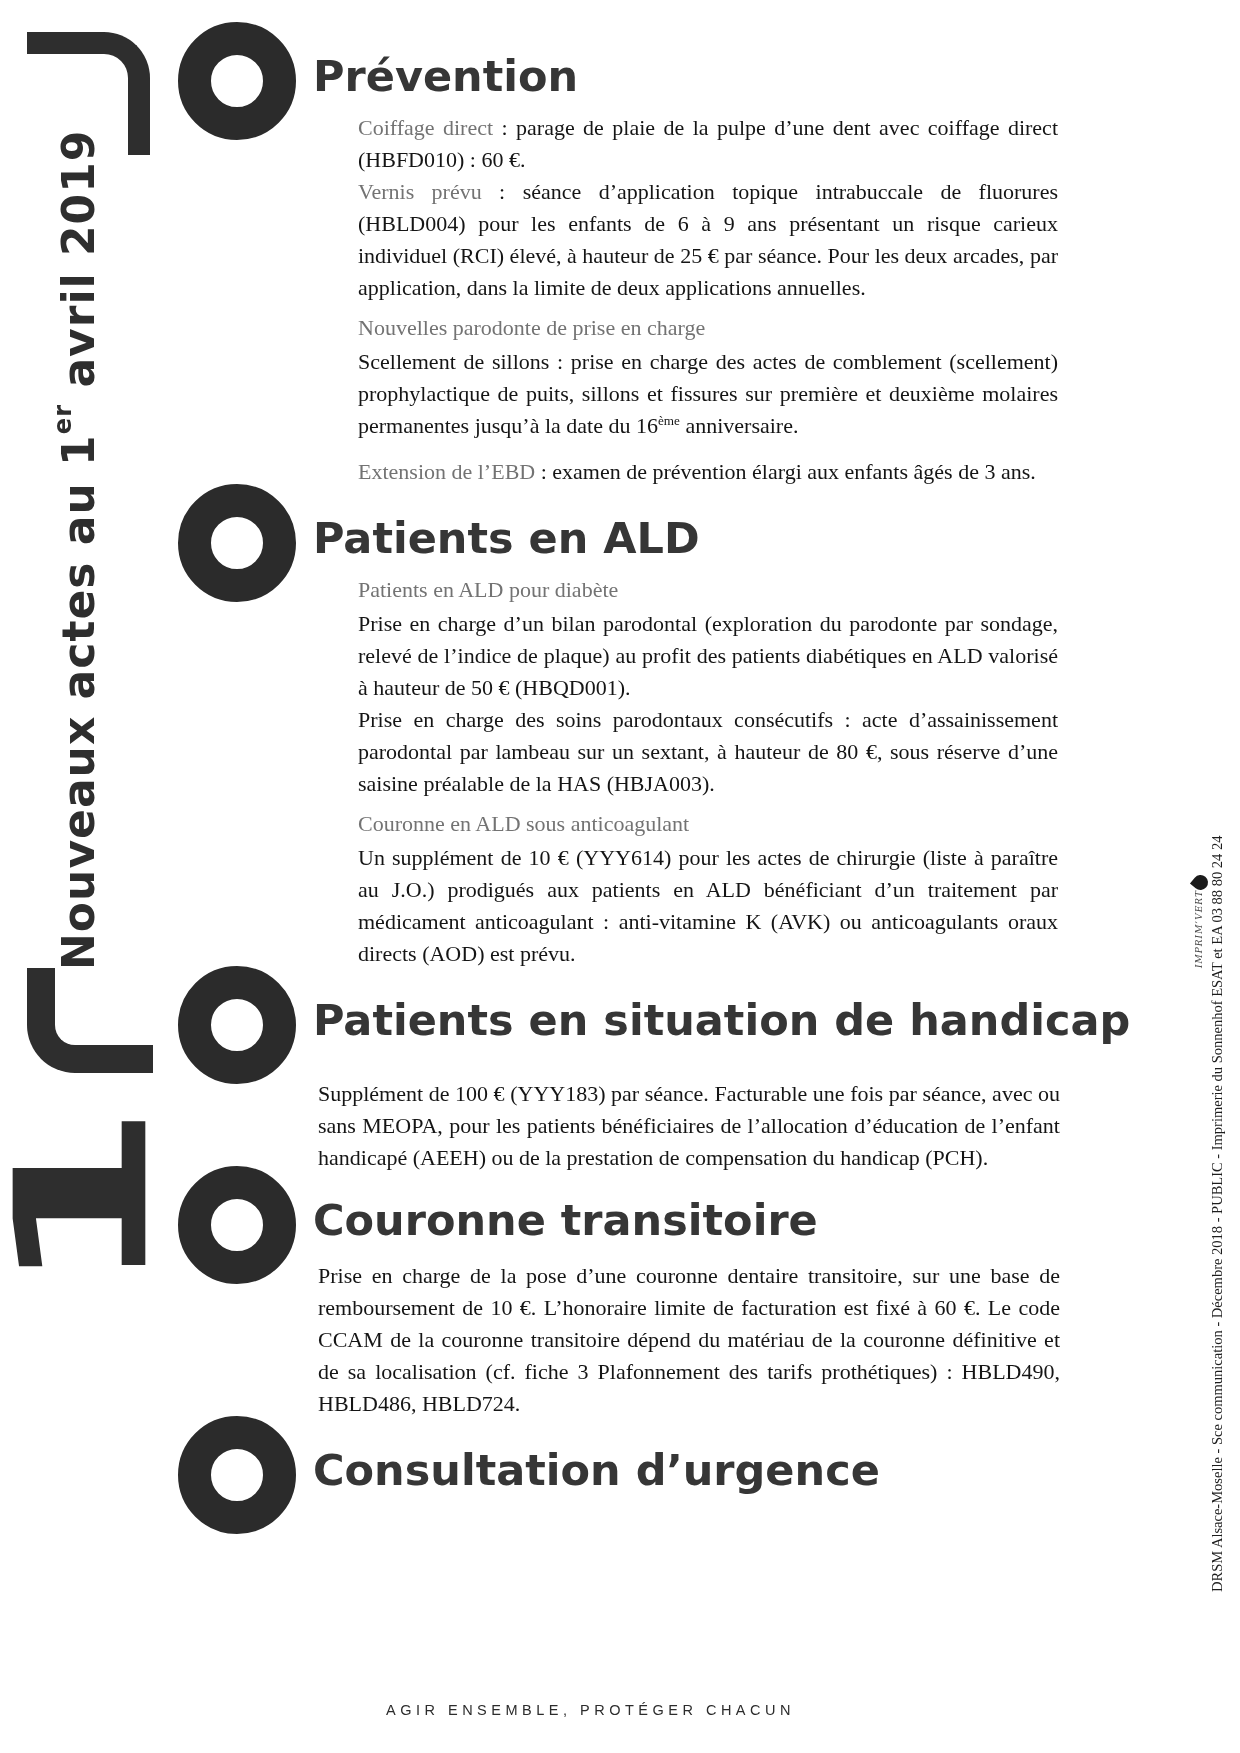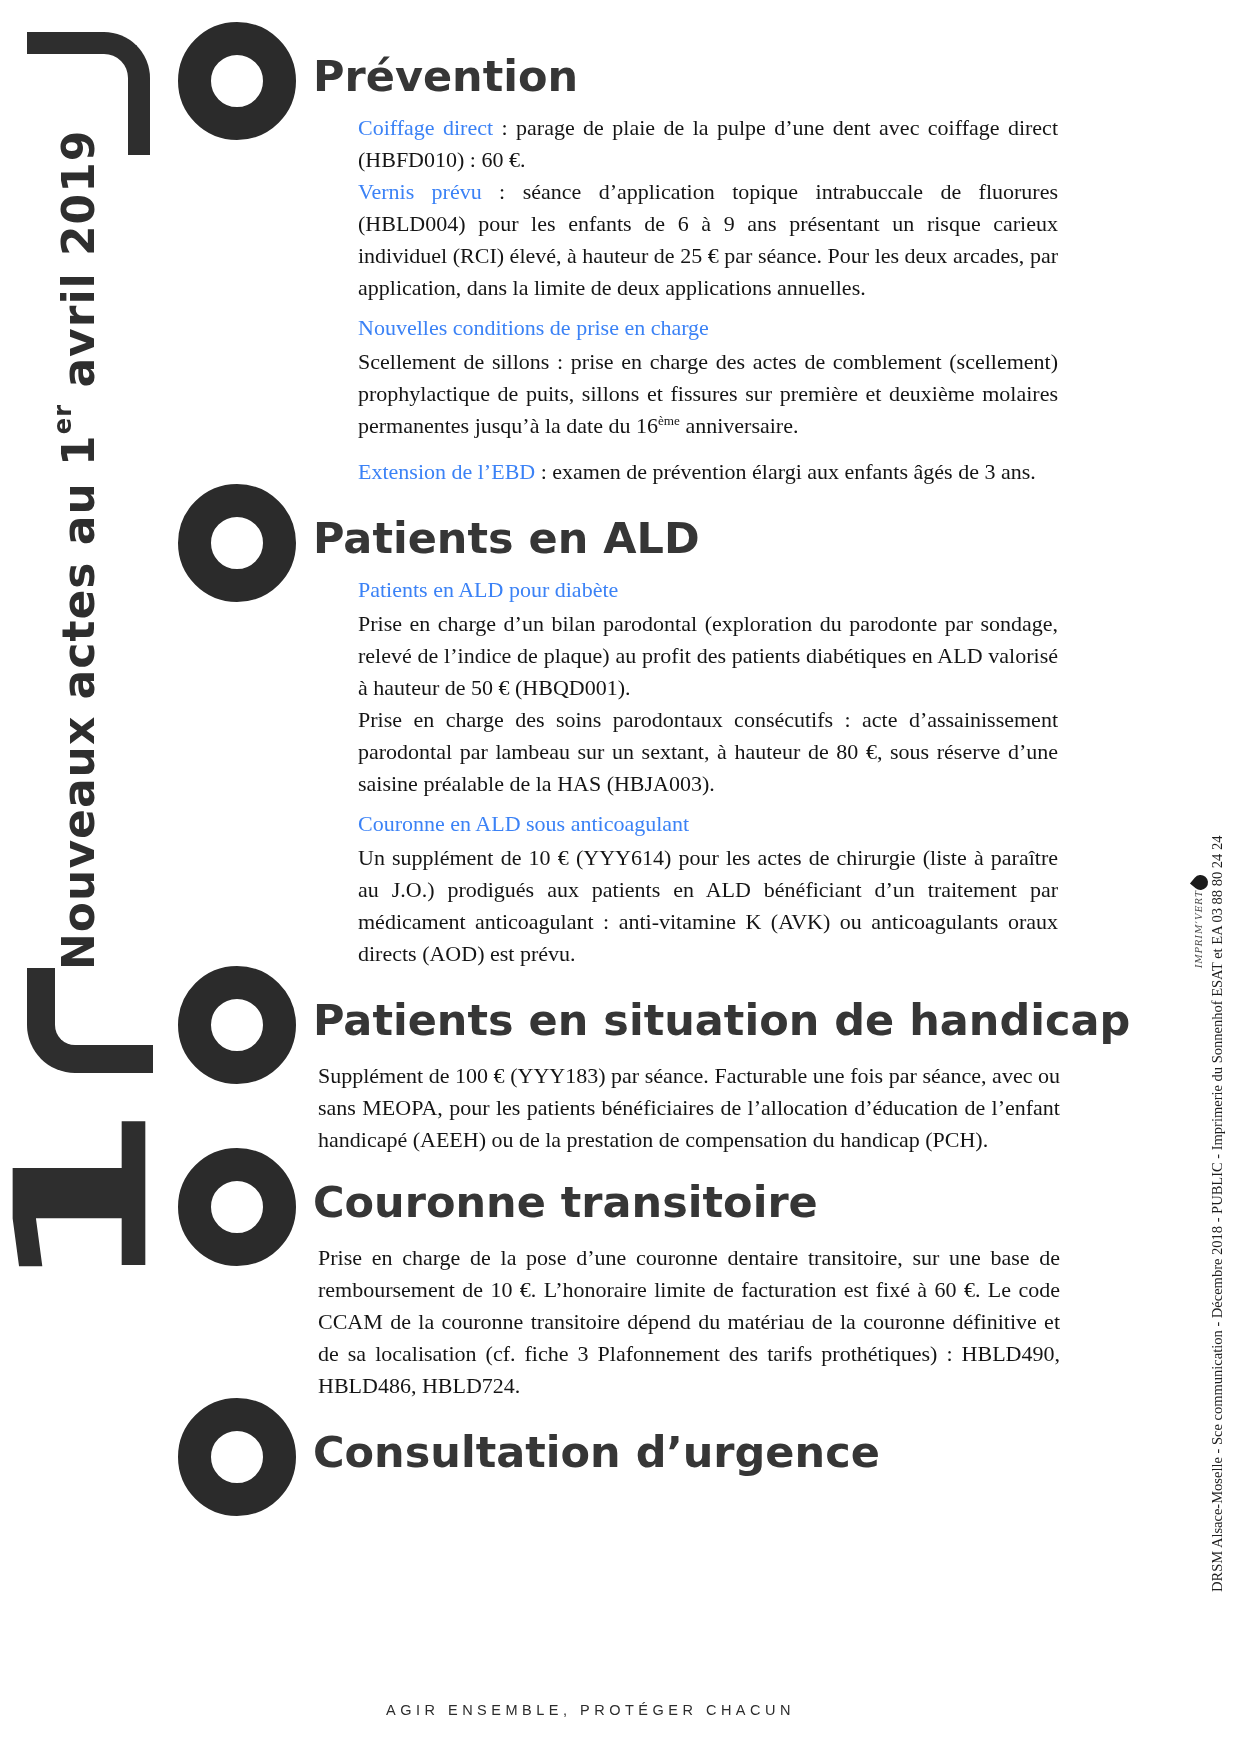--- a/index.html
+++ b/index.html
@@ -46,26 +46,26 @@
     margin:0;font-family:"DejaVu Sans", sans-serif;font-weight:bold;
     font-size:43px;line-height:52px;color:#363636;letter-spacing:0px;
     white-space:nowrap;
   }
   .sec .body{margin-top:10px;width:742px;margin-left:5px;
     font-size:22px;line-height:32px;text-align:justify;}
   .sec.indent .body{margin-left:45px;width:700px;}
   .para{margin:0;}
   .para.spaced{margin-top:14px;}
   .subhead{margin-top:8px;margin-bottom:2px;color:#8a8a8a;text-align:left;}
-  .gray{color:#3b82f6;}
+  .gray{color:#737373;}
   .bold{font-weight:normal;}
   sup{font-size:0.6em;line-height:0;}
   .sec-ald{margin-top:24px;}
   .sec-handicap{margin-top:24px;}
-  .sec-handicap .body{margin-top:14px;}
+  .sec-handicap .body{margin-top:32px;}
   .sec-couronne{margin-top:20px;}
   .sec-couronne .body{margin-top:14px;}
   .sec-urgence{margin-top:24px;}
   .sec-urgence .body{margin-top:12px;}
   
   .side-credit{
     position:absolute;left:1202px;top:846px;height:746px;width:30px;
     writing-mode:vertical-rl;transform:rotate(180deg);
     font-family:"Liberation Serif", serif;font-size:14.5px;color:#1d1d1d;
     white-space:nowrap;display:flex;align-items:center;
@@ -103,21 +103,21 @@
   <span>1</span>
 </div>
 
 <main class="main-col">
     <section class="sec sec-prevention indent">
     <div class="bullet"></div>
     <h2 class="heading">Prévention</h2>
     <div class="body">
         <p class="para"><span class="gray">Coiffage direct</span><span> : parage de plaie de la pulpe d’une dent avec coiffage direct (HBFD010) : 60 €.</span></p>
         <p class="para"><span class="gray">Vernis prévu</span><span> : séance d’application topique intrabuccale de fluorures (HBLD004) pour les enfants de 6 à 9 ans présentant un risque carieux individuel (RCI) élevé, à hauteur de 25 € par séance. Pour les deux arcades, par application, dans la limite de deux applications annuelles.</span></p>
-        <div class="subhead"><span class="gray">Nouvelles conditions de prise en charge</span></div>
+        <div class="subhead"><span class="gray">Nouvelles parodonte de prise en charge</span></div>
         <p class="para"><span class="bold">Scellement de sillons</span><span> : prise en charge des actes de comblement (scellement) prophylactique de puits, sillons et fissures sur première et deuxième molaires permanentes jusqu’à la date du 16</span><sup>ème</sup><span> anniversaire.</span></p>
         <p class="para spaced"><span class="gray">Extension de l’EBD</span><span> : examen de prévention élargi aux enfants âgés de 3 ans.</span></p>
       </div>
   </section>
     <section class="sec sec-ald indent">
     <div class="bullet"></div>
     <h2 class="heading">Patients en ALD</h2>
     <div class="body">
         <div class="subhead"><span class="gray">Patients en ALD pour diabète</span></div>
         <p class="para"><span>Prise en charge d’un bilan parodontal (exploration du parodonte par sondage, relevé de l’indice de plaque) au profit des patients diabétiques en ALD valorisé à hauteur de 50 € (HBQD001).</span></p>

